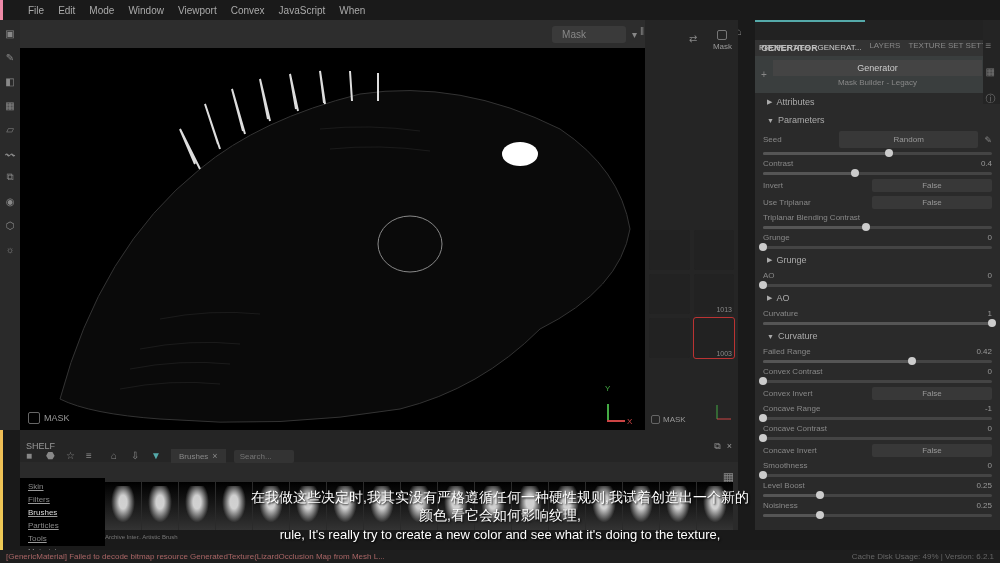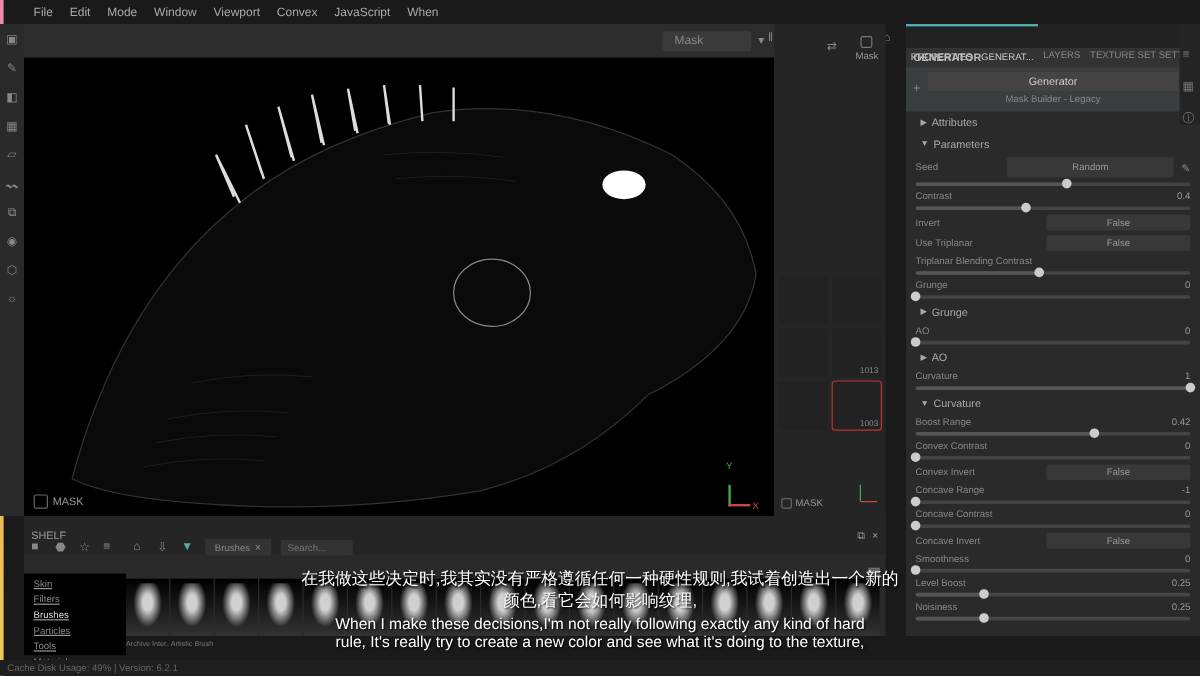--- a/index.html
+++ b/index.html
@@ -308,21 +308,21 @@
         <div class="slider-full" style="width:100%"></div>
         <div class="slider-handle" style="left:100%"></div>
       </div>
     </div>
 
   <div class="section-label">
       <span class="arrow">▼</span>
       <span>Curvature</span>
     </div>
   <div class="param-row">
-      <div class="param-label" style="width:80px">Boost Range</div>
+      <div class="param-label" style="width:80px">Failed Range</div>
       <div class="param-val" style="margin-left:auto">0.42</div>
     </div>
   <div class="slider-row">
       <div class="slider-track">
         <div class="slider-full" style="width:65%"></div>
         <div class="slider-handle" style="left:65%"></div>
       </div>
     </div>
   <div class="param-row">
       <div class="param-label" style="width:80px">Convex Contrast</div>
@@ -452,20 +452,20 @@
       <div class="thumb"></div>
       <div class="thumb"></div>
       <div class="thumb"></div>
       <div class="thumb"></div>
       <div class="thumb"></div>
     </div>
   </div>
 </div>
 
 <div class="statusbar">
+  <span class="status-warn">[GenericMaterial] Failed to decode bitmap resource GeneratedTexture(LizardOcclusion Map from Mesh L...</span>
   <span>Cache Disk Usage:    49% | Version: 6.2.1</span>
 </div>
 
 <div class="subtitles">
   <div class="cn">在我做这些决定时,我其实没有严格遵循任何一种硬性规则,我试着创造出一个新的颜色,看它会如何影响纹理,</div>
-  <div class="en">When I make these decisions,I'm not really following exactly any kind of hard</div>
   <div class="en">rule, It's really try to create a new color and see what it's doing to the texture,</div>
 </div>
 
 </body></html>

